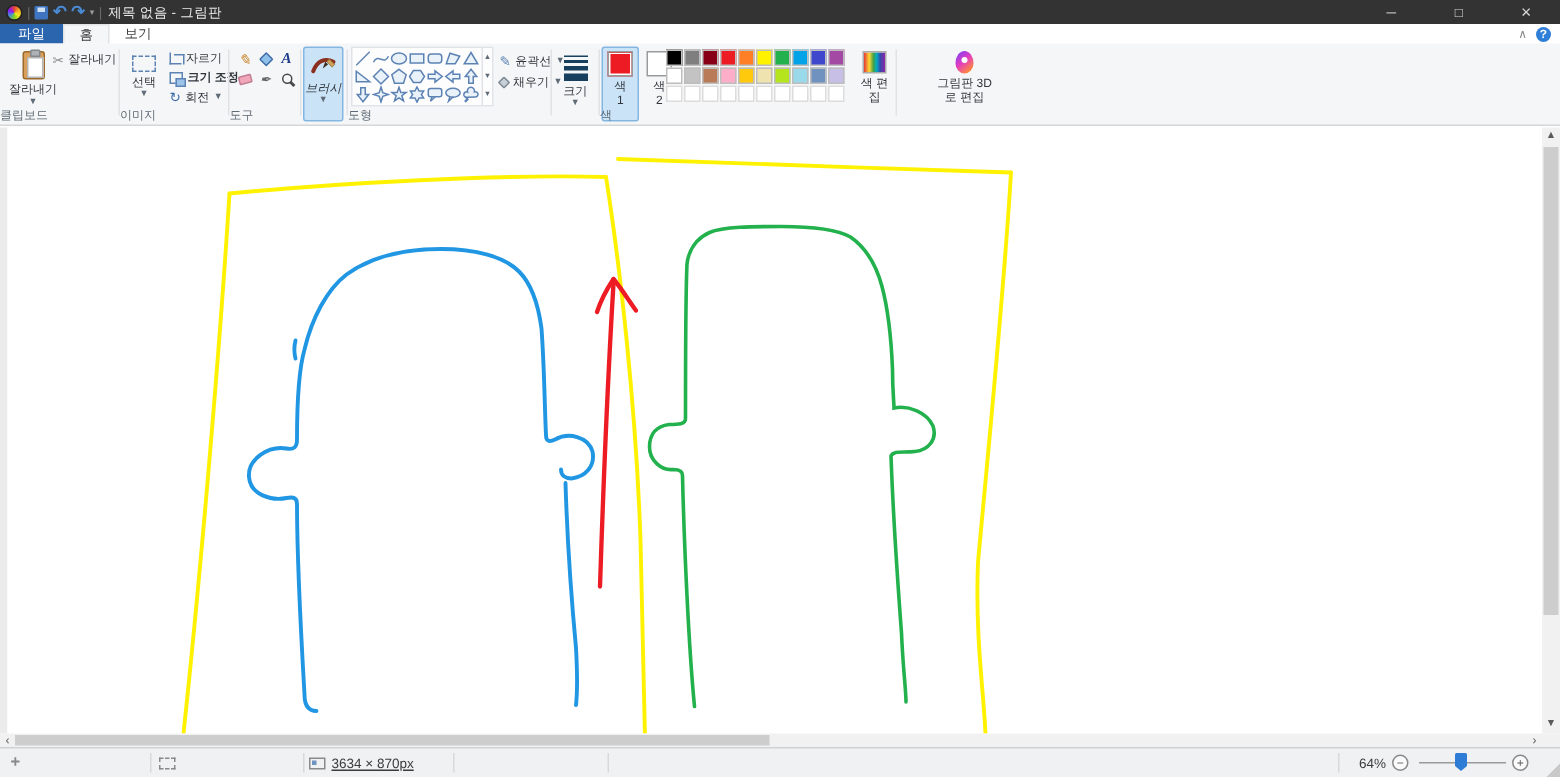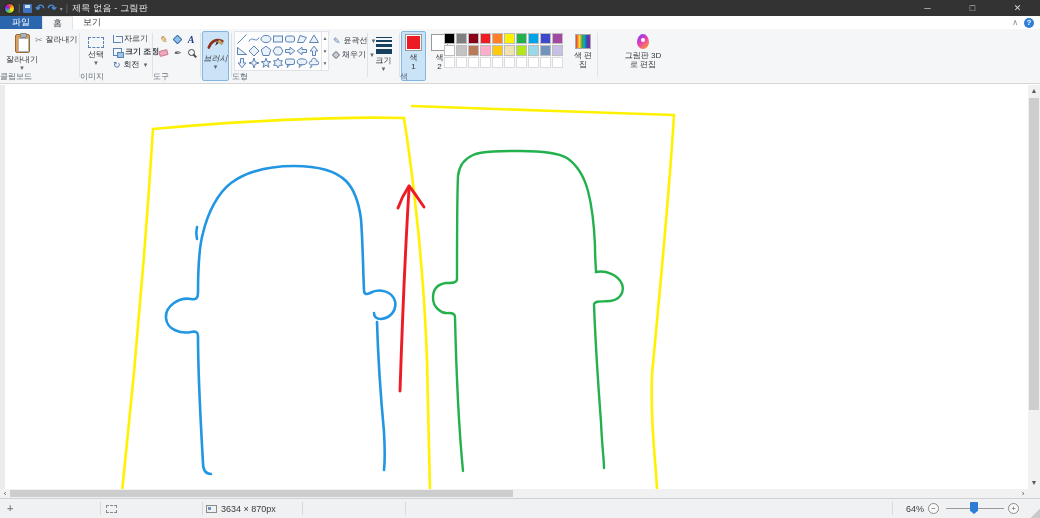--- a/index.html
+++ b/index.html
@@ -121,21 +121,21 @@
   .scroll-corner { position:absolute; left:1028px; top:489px; width:12px; height:9px; background:#f1f1f1; }
 
   
   .statusbar { position:absolute; left:0; top:498px; width:1040px; height:20px;
     background:#f0f1f2; border-top:1px solid #cfd2d4; font-size:9px; color:#3b3b3b; }
   .sb-div { position:absolute; top:3px; width:1px; height:13px; background:#d9d9d9; }
   .pos-icon { position:absolute; left:7px; top:4px; color:#8a8a8a; font-size:11px; line-height:11px; font-weight:bold; }
   .selsize-icon { position:absolute; left:106px; top:6px; width:11px; height:8px; border:1px dashed #8a8a8a; }
   .imgsize-icon { position:absolute; left:206px; top:6px; width:11px; height:8px; border:1px solid #8a8a8a; position:absolute; }
   .imgsize-icon::after { content:""; position:absolute; left:1px; top:1px; width:3px; height:3px; background:#7092be; }
-  .imgsize-text { position:absolute; left:221px; top:5px; }
+  .imgsize-text { position:absolute; left:221px; top:5px;text-decoration:underline; }
   .zoom-text { position:absolute; left:896px; top:5px; width:28px; text-align:right; }
   .zoom-btn { position:absolute; top:4px; width:11px; height:11px; border:1px solid #8a8a8a;
     border-radius:50%; color:#5a5a5a; font-size:8px; text-align:center; line-height:9px; background:#fafafa; }
   .zoom-track { position:absolute; left:946px; top:9px; width:58px; height:1px; background:#9a9a9a; }
   .zoom-thumb { position:absolute; left:970px; top:3px; width:8px; height:12px; background:#2e7cd6;
     border-radius:1px; clip-path:polygon(0 0,100% 0,100% 72%,50% 100%,0 72%); }
   .resize-grip { position:absolute; right:0; bottom:0; width:10px; height:10px;
     background:linear-gradient(135deg,transparent 55%,#c9c9c9 55%); }
 </style>
 </head>

